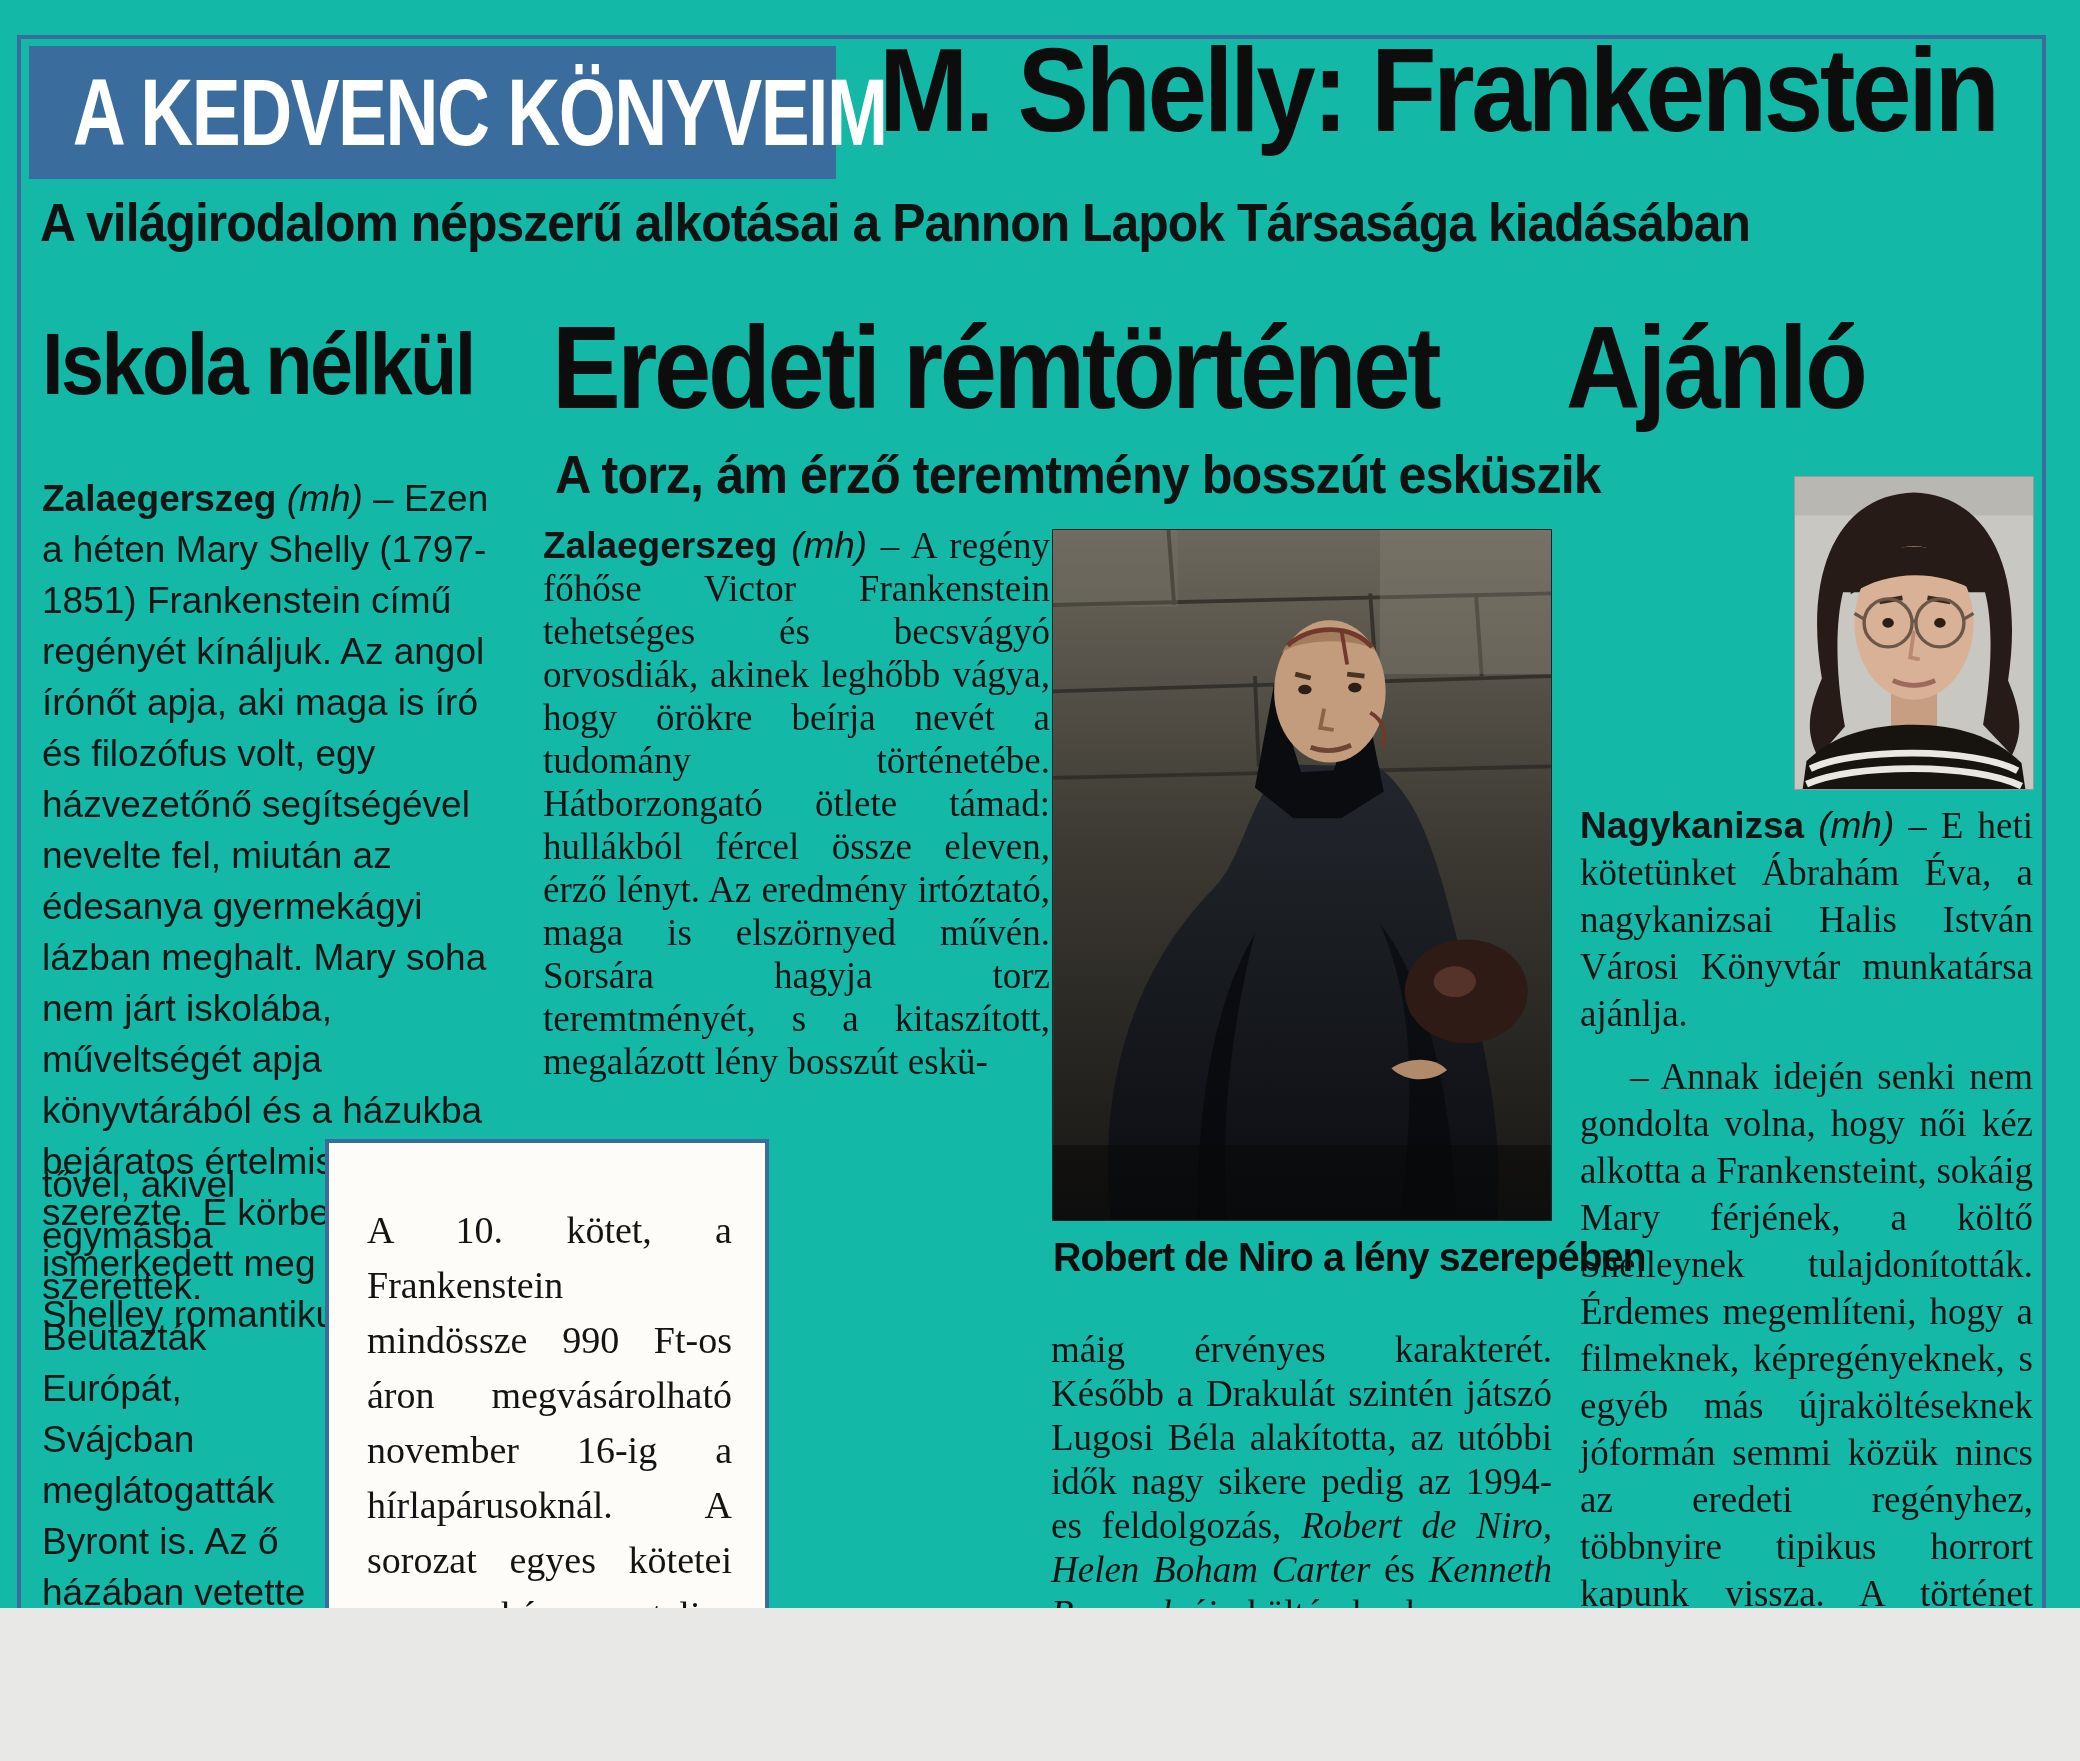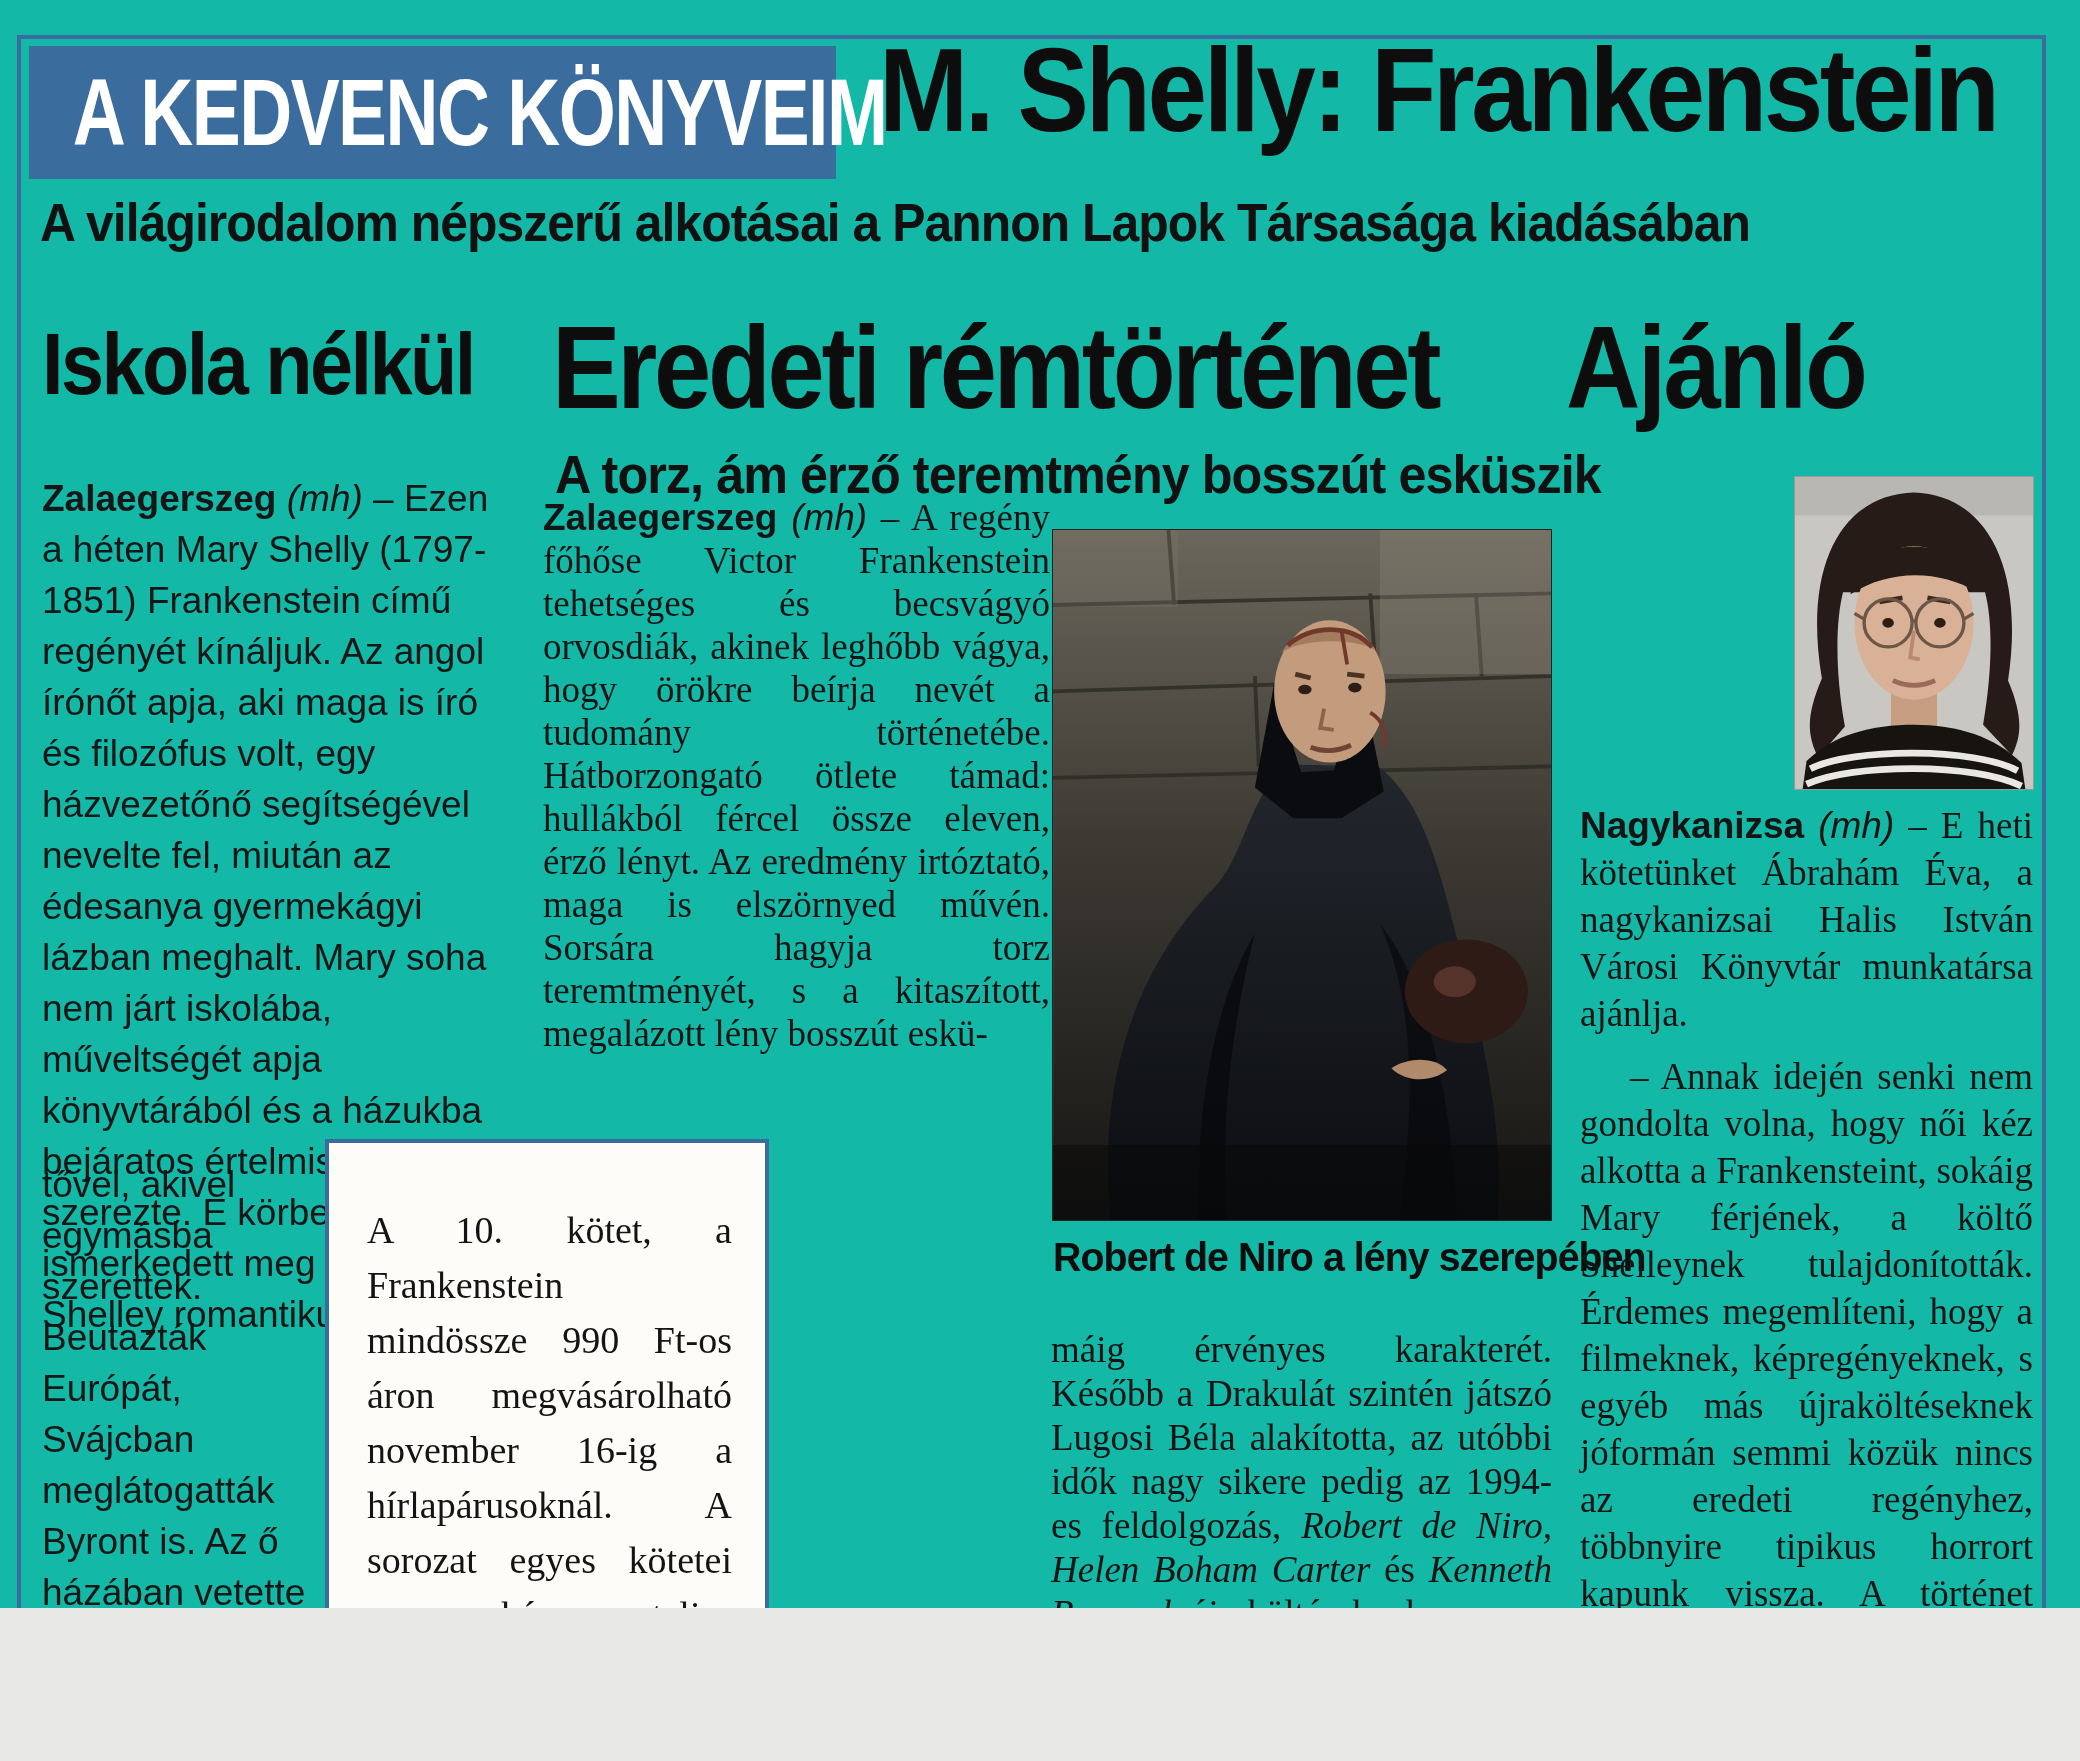--- a/index.html
+++ b/index.html
@@ -77,21 +77,21 @@
   
   .promo{
     position:absolute;left:325px;top:1139px;width:444px;height:557px;
     border:4.8px solid #3a6d9e;background:#fdfcf9;box-sizing:border-box;
   }
   .promo .inner{
     margin:60px 33px 0 38px;
     font-family:"Liberation Serif",serif;font-size:38px;line-height:55px;
     text-align:justify;color:#141414;
   }
-  #main-col1  {left:543px;top:496px;width:507px;line-height:43px;}
+  #main-col1  {left:543px;top:524px;width:507px;line-height:43px;}
   #main-colnarrow{left:770px;top:1111px;width:279px;line-height:41px;}
   #main-col2  {left:1051px;top:1328px;width:501px;line-height:44px;}
   
   .photo{
     position:absolute;left:1053px;top:530px;width:498px;height:690px;
     outline:1px solid #222;
   }
   .caption{
     position:absolute;left:1053px;top:1234px;width:498px;
     font-weight:700;font-size:41px;letter-spacing:-1px;color:#0d0d0d;

